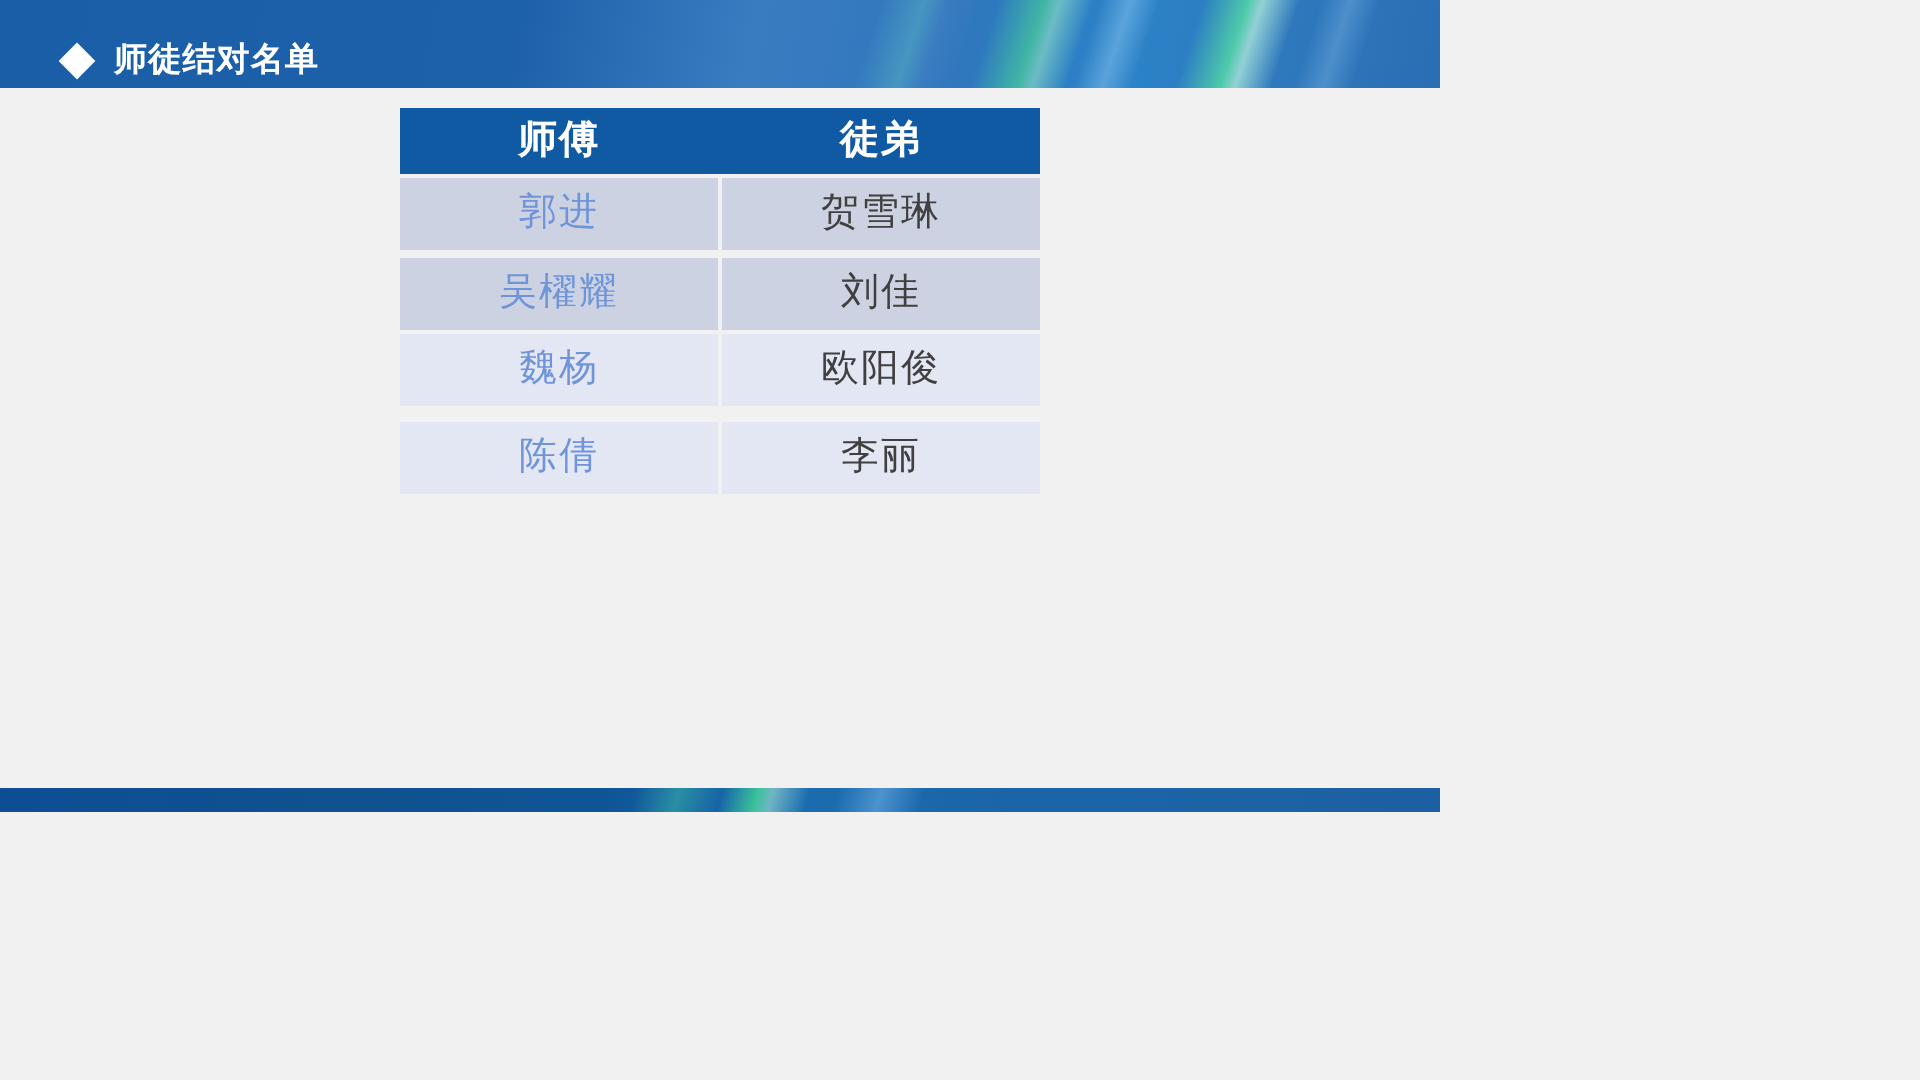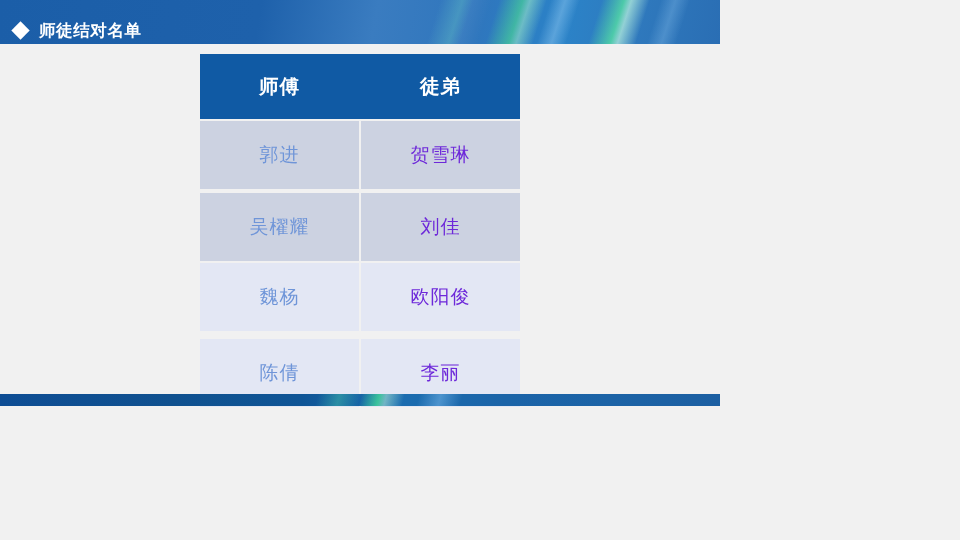--- a/index.html
+++ b/index.html
@@ -50,21 +50,21 @@
         rgba(255,255,255,0) 94%),
       linear-gradient(100deg, #1b5ea8 0%, #1e61ab 36%, #3a7cc0 52%, #2f76bd 66%, #2b83c8 78%, #2f79bd 88%, #2a6eb4 100%);
     overflow: hidden;
   }
   .banner-inner {
     position: absolute;
     left: 0; top: 0;
     display: flex;
     align-items: center;
     height: 60px;
-    padding-left: 14px;
+    padding-left: 32px;
   }
   .diamond-icon {
     width: 13px;
     height: 13px;
     background: #ffffff;
     transform: rotate(45deg);
     margin-right: 12px;
     flex: 0 0 auto;
   }
   .banner-title {
@@ -88,21 +88,21 @@
   }
   .pair-table col.c1 { width: 159px; }
   .pair-table col.gap { width: 2px; }
   .pair-table col.c2 { width: 159px; }
 
   .pair-table th,
   .pair-table td {
     height: 36px;
     text-align: center;
     vertical-align: middle;
-    padding: 16px;
+    padding: 0;
     font-size: 19px;
     line-height: 36px;
     white-space: nowrap;
   }
   .pair-table th {
     background: #105aa4;
     color: #ffffff;
     font-weight: bold;
     font-size: 19.5px;
     letter-spacing: 1px;
@@ -119,21 +119,21 @@
     line-height: 2px;
     background: #f1f1f1;
     padding: 0;
     font-size: 0;
   }
   td.master {
     color: #6f95d8;
     letter-spacing: 1px;
   }
   td.apprentice {
-    color: #6d28d9;
+    color: #404040;
     letter-spacing: 1px;
   }
   tr.odd td.master      { background: #ccd2e1; }
   tr.odd td.apprentice  { background: #ccd2e1; }
   tr.even td.master     { background: #e3e7f4; }
   tr.even td.apprentice { background: #e3e7f4; }
 
   
   .bottom-bar {
     position: absolute;

